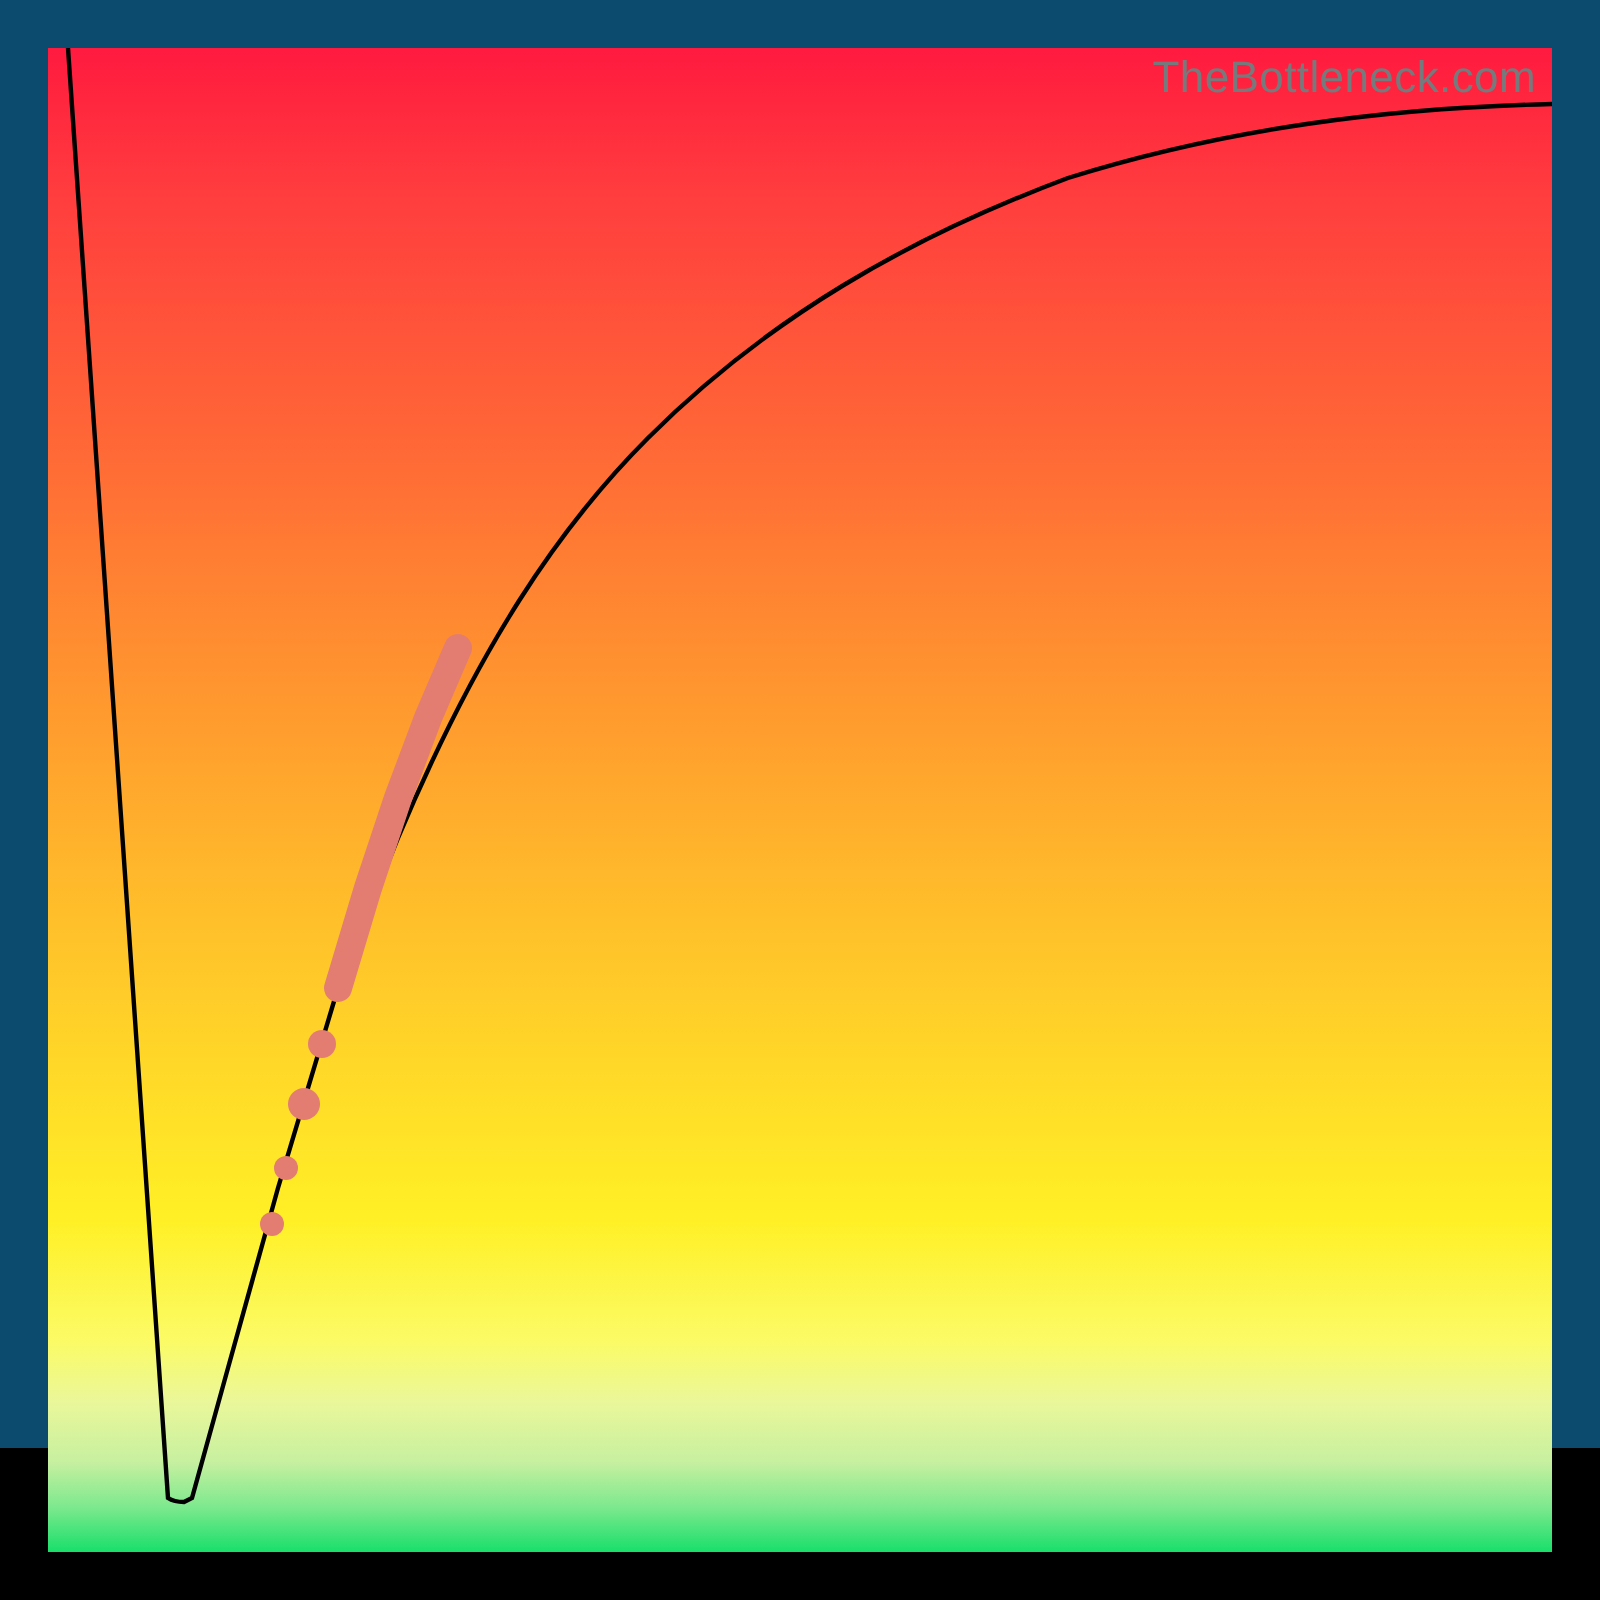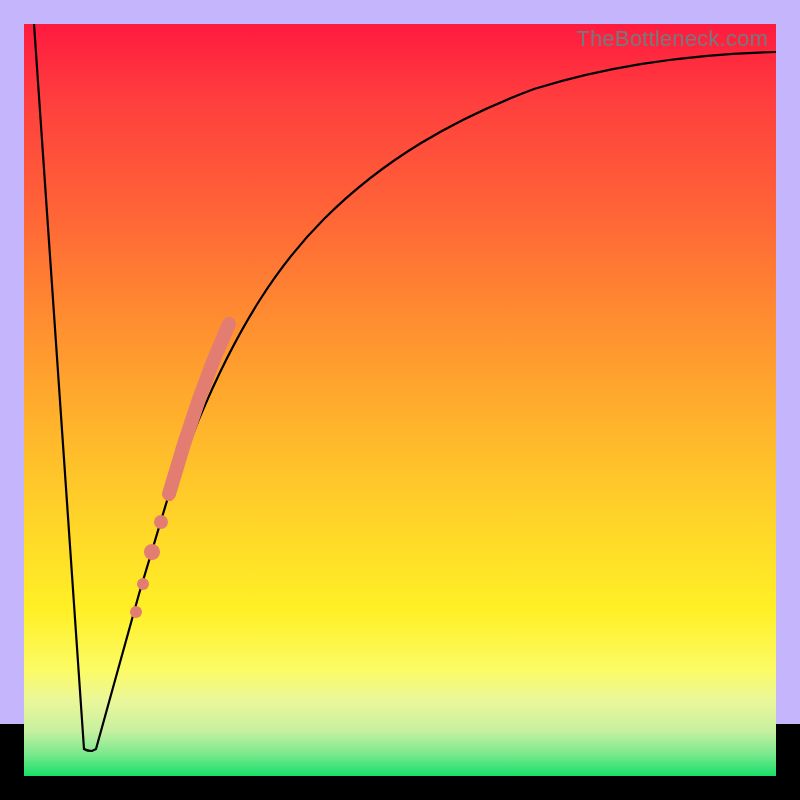--- a/index.html
+++ b/index.html
@@ -8,21 +8,21 @@
     width: 800px;
     height: 800px;
     background: #000;
     overflow: hidden;
     font-family: Arial, Helvetica, sans-serif;
   }
   .frame {
     position: relative;
     width: 800px;
     height: 724px;
-    background: #c4b5fd;
+    background: #0c4a6e;
   }
   .plot-area {
     position: absolute;
     left: 24px;
     top: 24px;
     width: 752px;
     height: 752px;
     
     background: linear-gradient(
       to bottom,

